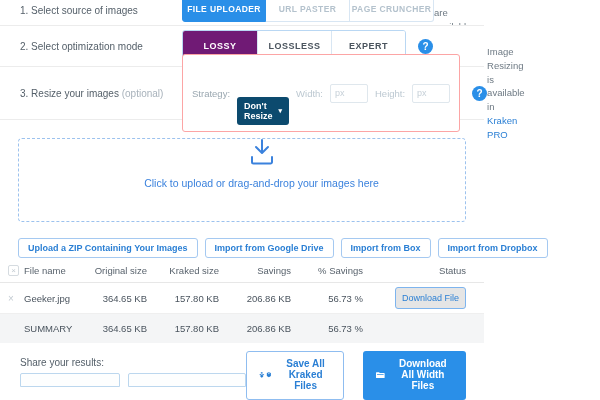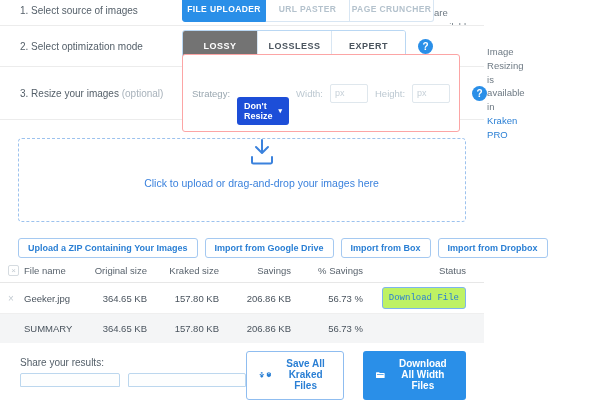--- a/index.html
+++ b/index.html
@@ -36,37 +36,37 @@
   a.link { color:#2a7fd4; text-decoration:none; }
 
   
   .seg { display:flex; border:1px solid #b9d7f3; border-radius:3px; overflow:hidden; }
   .seg-btn {
     width:74px; height:30px; display:flex; align-items:center; justify-content:center;
     font-size:9px; font-weight:bold; letter-spacing:.5px; color:#4a545e; background:#fff;
     border-left:1px solid #d8e6f3; cursor:pointer;
   }
   .seg-btn:first-child { border-left:none; }
-  .seg-btn.active { background:#737373; color:#fff; }
+  .seg-btn.active { background:#701a75; color:#fff; }
 
   .help {
     width:15px; height:15px; border-radius:50%; background:#2a8fe8; color:#fff;
     font-size:10px; font-weight:bold; display:flex; align-items:center; justify-content:center;
     margin-left:12px; flex:none; cursor:pointer;
   }
 
   
   .resize-box {
     display:flex; align-items:center; gap:7px;
     border:1px solid #fca5a5; border-radius:3px; padding:6px 9px; background:#fff;
   }
   .ctl-label { font-size:9.5px; color:#9aa7b0; }
   .dim-label { font-size:9.5px; color:#bcc8d1; }
   .dropdown {
-    background:#1d4ed8; color:#fff; font-size:9px; font-weight:bold;
+    background:#0c4a6e; color:#fff; font-size:9px; font-weight:bold;
     border-radius:3px; padding:4px 7px; display:flex; align-items:center; gap:6px; cursor:pointer;margin-top:36px;
   }
   .caret { font-size:7px; }
   .dim-input {
     width:38px; height:19px; border:1px solid #dfe7ed; border-radius:2px;
     font-size:9px; padding:0 4px; color:#4a545e; font-family:"Liberation Sans", sans-serif;
   }
   .dim-input::placeholder { color:#c6d0d8; }
 
   
@@ -96,22 +96,22 @@
   .t-summary { height:29px; color:#4a545e; background:#f4f5f6; border-bottom:none; }
   .c-x { width:16px; flex:none; color:#c3cbd2; font-size:10px; cursor:pointer; }
   .c-xbox {
     width:11px; height:11px; border:1px solid #d5dbe0; border-radius:2px; color:#c3cbd2;
     font-size:8px; display:flex; align-items:center; justify-content:center; margin-right:5px; flex:none; cursor:pointer;
   }
   .c-file { flex:1; }
   .c-num { width:72px; text-align:right; flex:none; }
   .c-status { width:103px; text-align:right; flex:none; }
   .btn-dl {
-    border:1px solid #7db4ee; border-radius:3px; background:#bef264; color:#2a7fd4;
-    font-size:9px; padding:5px 6px; cursor:pointer; font-family:Liberation Mono, monospace;
+    border:1px solid #7db4ee; border-radius:3px; background:#e5e5e5; color:#2a7fd4;
+    font-size:9px; padding:5px 6px; cursor:pointer; font-family:Liberation Sans, sans-serif;
   }
 
   
   .footer { flex:1; display:flex; padding:8px 18px 0 20px; position:relative; }
   .share-wrap { display:flex; flex-direction:column; gap:5px; }
   .share-label { font-size:10px; color:#55606a; margin-top:6px; }
   .share-btns { display:flex; gap:8px; }
   .share-stub { width:100px; height:14px; border:1px solid #bcd7ee; border-radius:2px 2px 0 0; background:#fdfefe; }
   .share-stub.w2 { width:118px; }
   .footer .right { margin-left:auto; display:flex; gap:19px; align-items:flex-start; }

